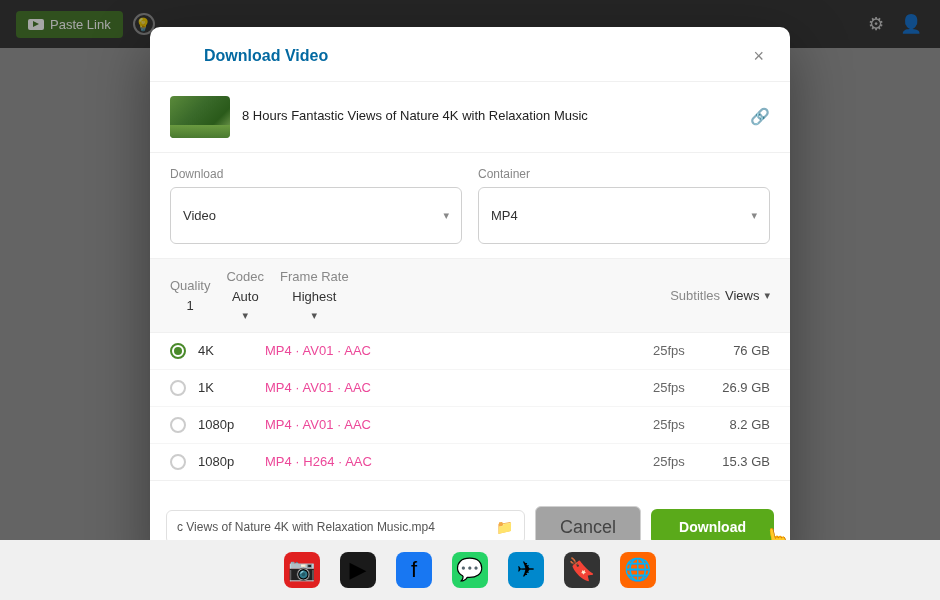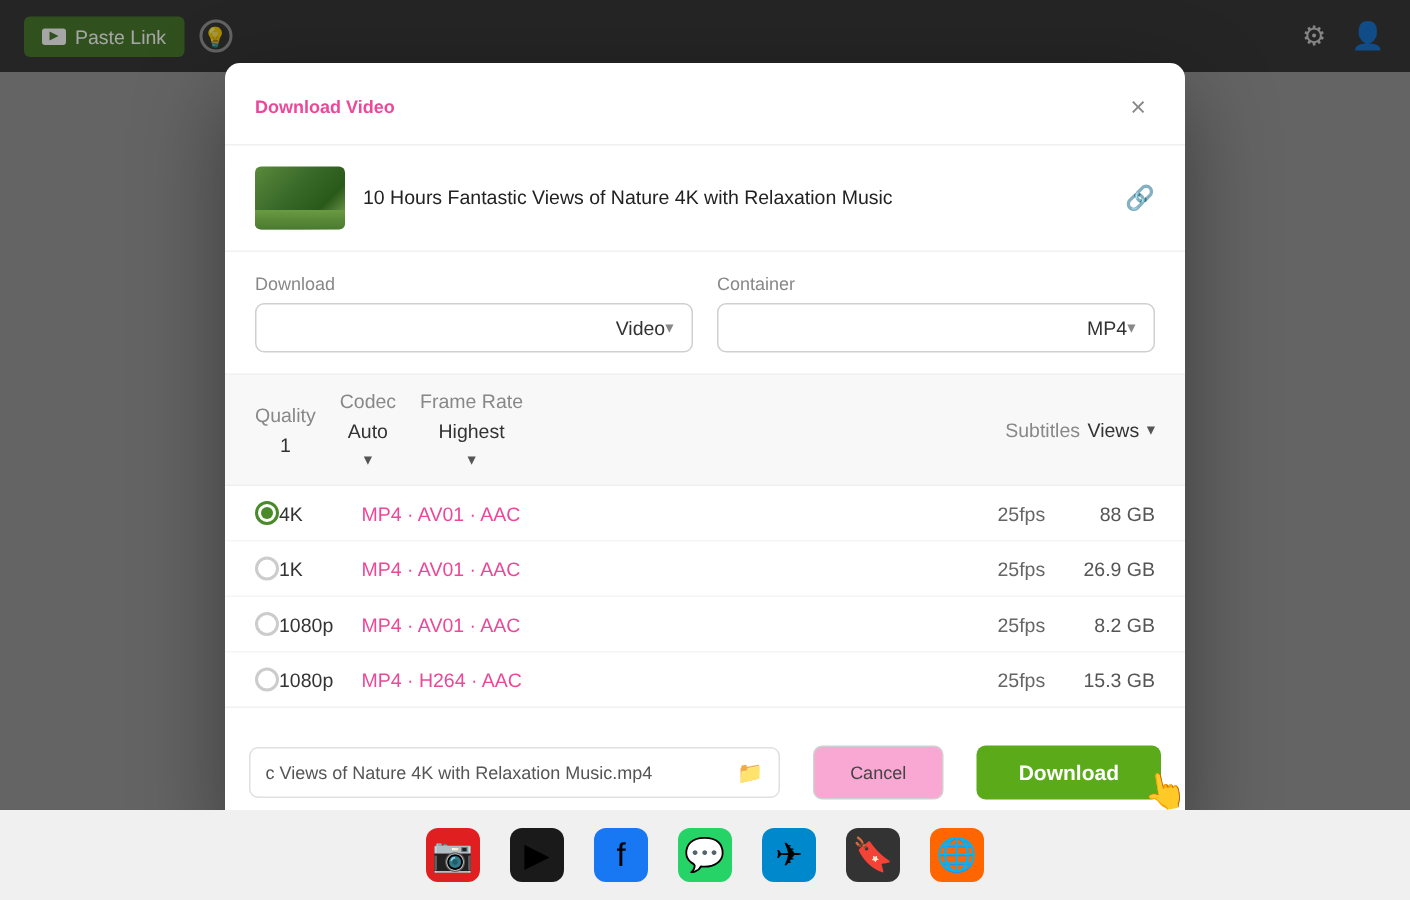--- a/index.html
+++ b/index.html
@@ -121,23 +121,24 @@
     }
 
     .modal-header {
       display: flex;
       align-items: center;
       justify-content: space-between;
       padding: 18px 20px 14px;
       border-bottom: 1px solid #f0f0f0;
     }
     .modal-title {
-      font-size: 12px;
+      font-size: 16px;
       font-weight: 600;
-      color: #ec4899;
+      color: #0369a1;
+      margin-left: 34px;
     }
     .close-btn {
       background: none;
       border: none;
       font-size: 18px;
       color: #888;
       cursor: pointer;
       line-height: 1;
       padding: 2px 6px;
     }
@@ -195,27 +196,27 @@
     }
     .option-label {
       font-size: 12px;
       color: #888;
       margin-bottom: 6px;
     }
     .select-box {
       width: 100%;
       border: 1px solid #d0d0d0;
       border-radius: 6px;
-      padding: 8px 12px;
+      padding: 20px 12px;
       font-size: 13px;
       color: #333;
       background: white;
       display: flex;
       align-items: center;
-      justify-content: flex-end;
+      justify-content: space-between;
       cursor: pointer;
     }
     .chevron-down {
       color: #888;
       font-size: 11px;
     }
 
     
     .filters-row {
       display: flex;
@@ -255,20 +256,21 @@
 
     
     .quality-list {
       padding: 0;
     }
     .quality-item {
       display: flex;
       align-items: center;
       padding: 10px 20px;
       border-bottom: 1px solid #f5f5f5;
+      gap: 12px;
       font-size: 13px;
       color: #333;
     }
     .quality-item:last-child {
       border-bottom: none;
     }
     .radio-btn {
       width: 16px; height: 16px;
       border-radius: 50%;
       border: 2px solid #ccc;
@@ -302,21 +304,21 @@
       color: #555;
       font-size: 13px;
       min-width: 55px;
     }
 
     
     .modal-footer {
       display: flex;
       align-items: center;
       padding: 25px 16px;
-      gap: 22px;
+      gap: 10px;
       border-top: 1px solid #f0f0f0;
       background: white;
     }
     .file-path {
       flex: 1;
       border: 1px solid #e0e0e0;
       border-radius: 6px;
       padding: 8px 10px;
       font-size: 12px;
       color: #555;
@@ -326,22 +328,22 @@
     }
     .folder-icon {
       color: #888;
       font-size: 14px;
       cursor: pointer;
     }
     .cancel-btn {
       padding: 10px 24px;
       border: 1px solid #d0d0d0;
       border-radius: 6px;
-      background: #f9a8d4;
-      font-size: 12px;
+      background: #a3a3a3;
+      font-size: 18px;
       color: #444;
       cursor: pointer;
     }
     .download-btn {
       padding: 10px 28px;
       background: #5aaa1a;
       border: none;
       border-radius: 6px;
       color: white;
       font-size: 14px;
@@ -379,21 +381,21 @@
   <div class="modal">
 
     <div class="modal-header">
       <span class="modal-title">Download Video</span>
       <button class="close-btn">×</button>
     </div>
 
     <div class="video-info">
       <div class="thumbnail"></div>
       <div class="video-meta">
-        <div class="video-title">10 Hours Fantastic Views of Nature 4K with Relaxation Music</div>
+        <div class="video-title">8 Hours Fantastic Views of Nature 4K with Relaxation Music</div>
       </div>
       <div class="link-icon">🔗</div>
     </div>
 
     <div class="options-row">
       <div class="option-group">
         <div class="option-label">Download</div>
         <div class="select-box">
           <span>Video</span>
           <span class="chevron-down">▾</span>
@@ -429,21 +431,21 @@
         <span class="filter-dropdown">▾</span>
       </div>
     </div>
 
     <div class="quality-list" id="quality-list">
         <div class="quality-item">
       <div class="radio-btn selected"></div>
       <span class="quality-name">4K</span>
       <span class="quality-codec">MP4 · AV01 · AAC</span>
       <span class="quality-fps">25fps</span>
-      <span class="quality-size">88 GB</span>
+      <span class="quality-size">76 GB</span>
     </div>
         <div class="quality-item">
       <div class="radio-btn "></div>
       <span class="quality-name">1K</span>
       <span class="quality-codec">MP4 · AV01 · AAC</span>
       <span class="quality-fps">25fps</span>
       <span class="quality-size">26.9 GB</span>
     </div>
         <div class="quality-item">
       <div class="radio-btn "></div>

